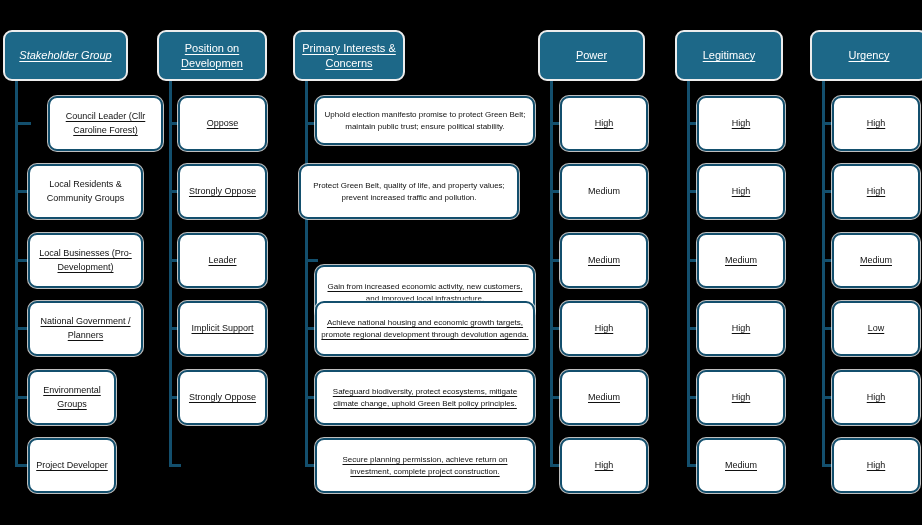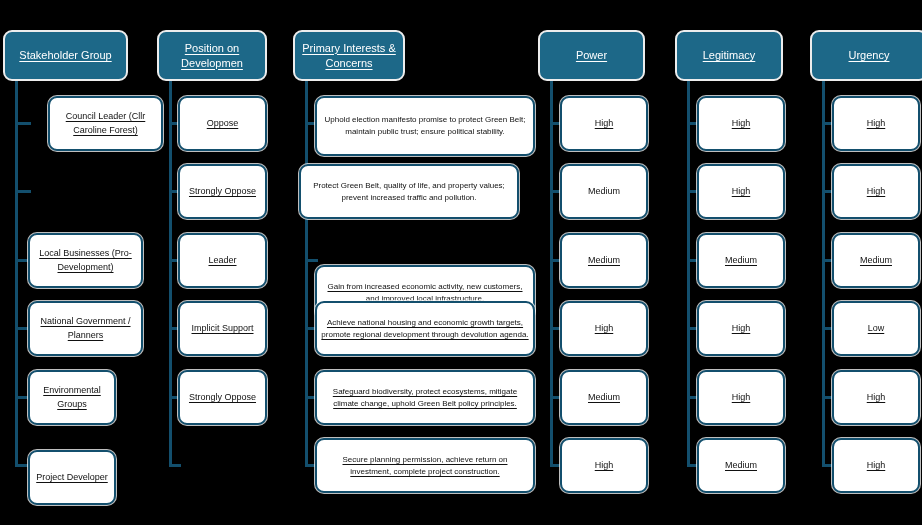--- a/index.html
+++ b/index.html
@@ -44,43 +44,46 @@
     position:absolute;
     background:#134f6d;
   }
   .trunk{width:3px;}
   .branch{height:3px;}
 </style>
 </head>
 <body>
 
 <div class="canvas">
-    <div class="col-header" style="left: 3px; top: 30px; width: 125px; height: 51px;">
+    <div class="col-header" style="left: 3px; top: 30px; width: 125px; height: 51px; font-style: italic;">
       <span class="hdr-text">Stakeholder Group</span>
     </div>
     <div class="trunk" style="left: 15px; top: 81px; height: 386px;"></div>
     <div class="branch" style="left: 15px; top: 122px; width: 16px;"></div>
     <div class="node" style="left: 28px; top: 96px; width: 115px; height: 55px; margin-left: 20px;">
       <span class="u">Council Leader (Cllr Caroline Forest)</span>
     </div>
     <div class="branch" style="left: 15px; top: 190px; width: 16px;"></div>
+    <div class="node" style="left: 28px; top: 164px; width: 115px; height: 55px;">
+      <span class="">Local Residents &amp; Community Groups</span>
+    </div>
     <div class="branch" style="left: 15px; top: 259px; width: 16px;"></div>
     <div class="node" style="left: 28px; top: 233px; width: 115px; height: 55px;">
       <span class="u">Local Businesses (Pro-Development)</span>
     </div>
     <div class="branch" style="left: 15px; top: 327px; width: 16px;"></div>
     <div class="node" style="left: 28px; top: 301px; width: 115px; height: 55px;">
       <span class="u">National Government / Planners</span>
     </div>
     <div class="branch" style="left: 15px; top: 396px; width: 16px;"></div>
     <div class="node" style="left: 28px; top: 370px; width: 88px; height: 55px;">
       <span class="u">Environmental Groups</span>
     </div>
     <div class="branch" style="left: 15px; top: 464px; width: 16px;"></div>
-    <div class="node" style="left: 28px; top: 438px; width: 88px; height: 55px; margin-top: 12px;">
+    <div class="node" style="left: 28px; top: 438px; width: 88px; height: 55px;">
       <span class="u">Project Developer</span>
     </div>
     <div class="col-header" style="left: 157px; top: 30px; width: 110px; height: 51px;">
       <span class="hdr-text">Position on Developmen</span>
     </div>
     <div class="trunk" style="left: 169px; top: 81px; height: 386px;"></div>
     <div class="branch" style="left: 169px; top: 122px; width: 12px;"></div>
     <div class="node" style="left: 178px; top: 96px; width: 89px; height: 55px;">
       <span class="u">Oppose</span>
     </div>
@@ -99,21 +102,21 @@
     <div class="branch" style="left: 169px; top: 396px; width: 12px;"></div>
     <div class="node" style="left: 178px; top: 370px; width: 89px; height: 55px;">
       <span class="u">Strongly Oppose</span>
     </div>
     <div class="branch" style="left: 169px; top: 464px; width: 12px;"></div>
     <div class="col-header" style="left: 293px; top: 30px; width: 112px; height: 51px;">
       <span class="hdr-text">Primary Interests &amp; Concerns</span>
     </div>
     <div class="trunk" style="left: 305px; top: 81px; height: 386px;"></div>
     <div class="branch" style="left: 305px; top: 122px; width: 13px;"></div>
-    <div class="node small-text" style="left: 315px; top: 96px; width: 220px; height: 60px;">
+    <div class="node small-text" style="left: 315px; top: 96px; width: 220px; height: 49px;">
       <span class="">Uphold election manifesto promise to protect Green Belt; maintain public trust; ensure political stability.</span>
     </div>
     <div class="branch" style="left: 305px; top: 190px; width: 13px;"></div>
     <div class="node small-text" style="left: 299px; top: 164px; width: 220px; height: 55px;">
       <span class="">Protect Green Belt, quality of life, and property values; prevent increased traffic and pollution.</span>
     </div>
     <div class="branch" style="left: 305px; top: 259px; width: 13px;"></div>
     <div class="node small-text" style="left: 315px; top: 233px; width: 220px; height: 55px; margin-top: 32px;">
       <span class="u">Gain from increased economic activity, new customers, and improved local infrastructure.</span>
     </div>

